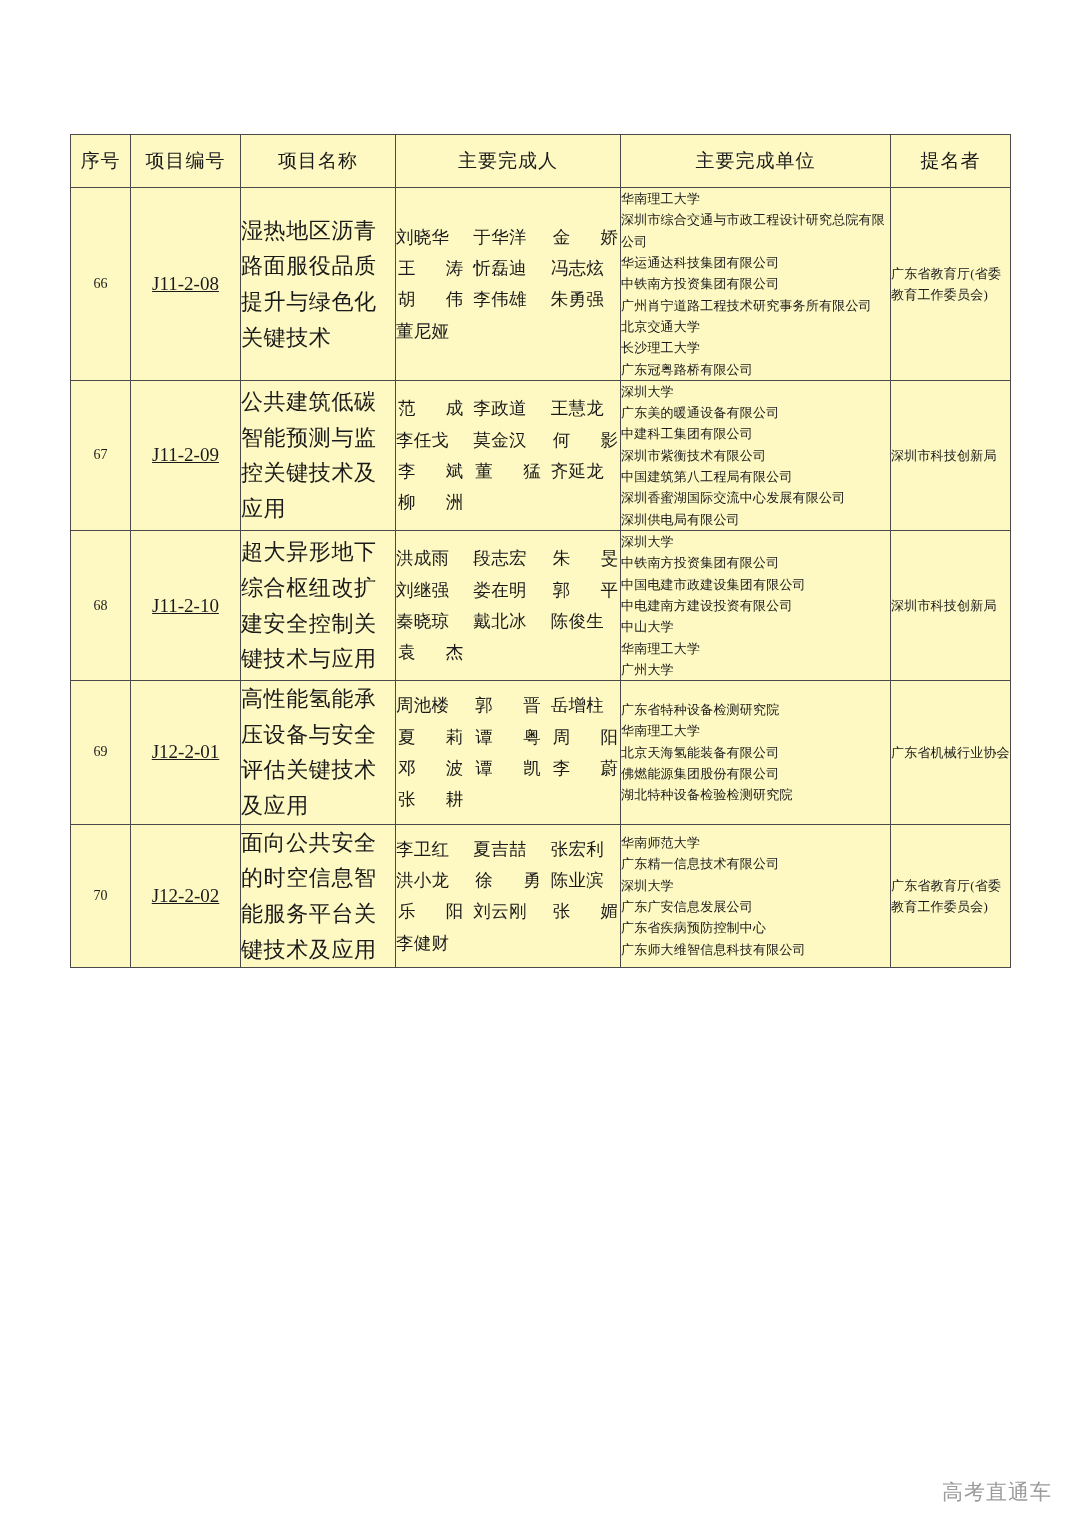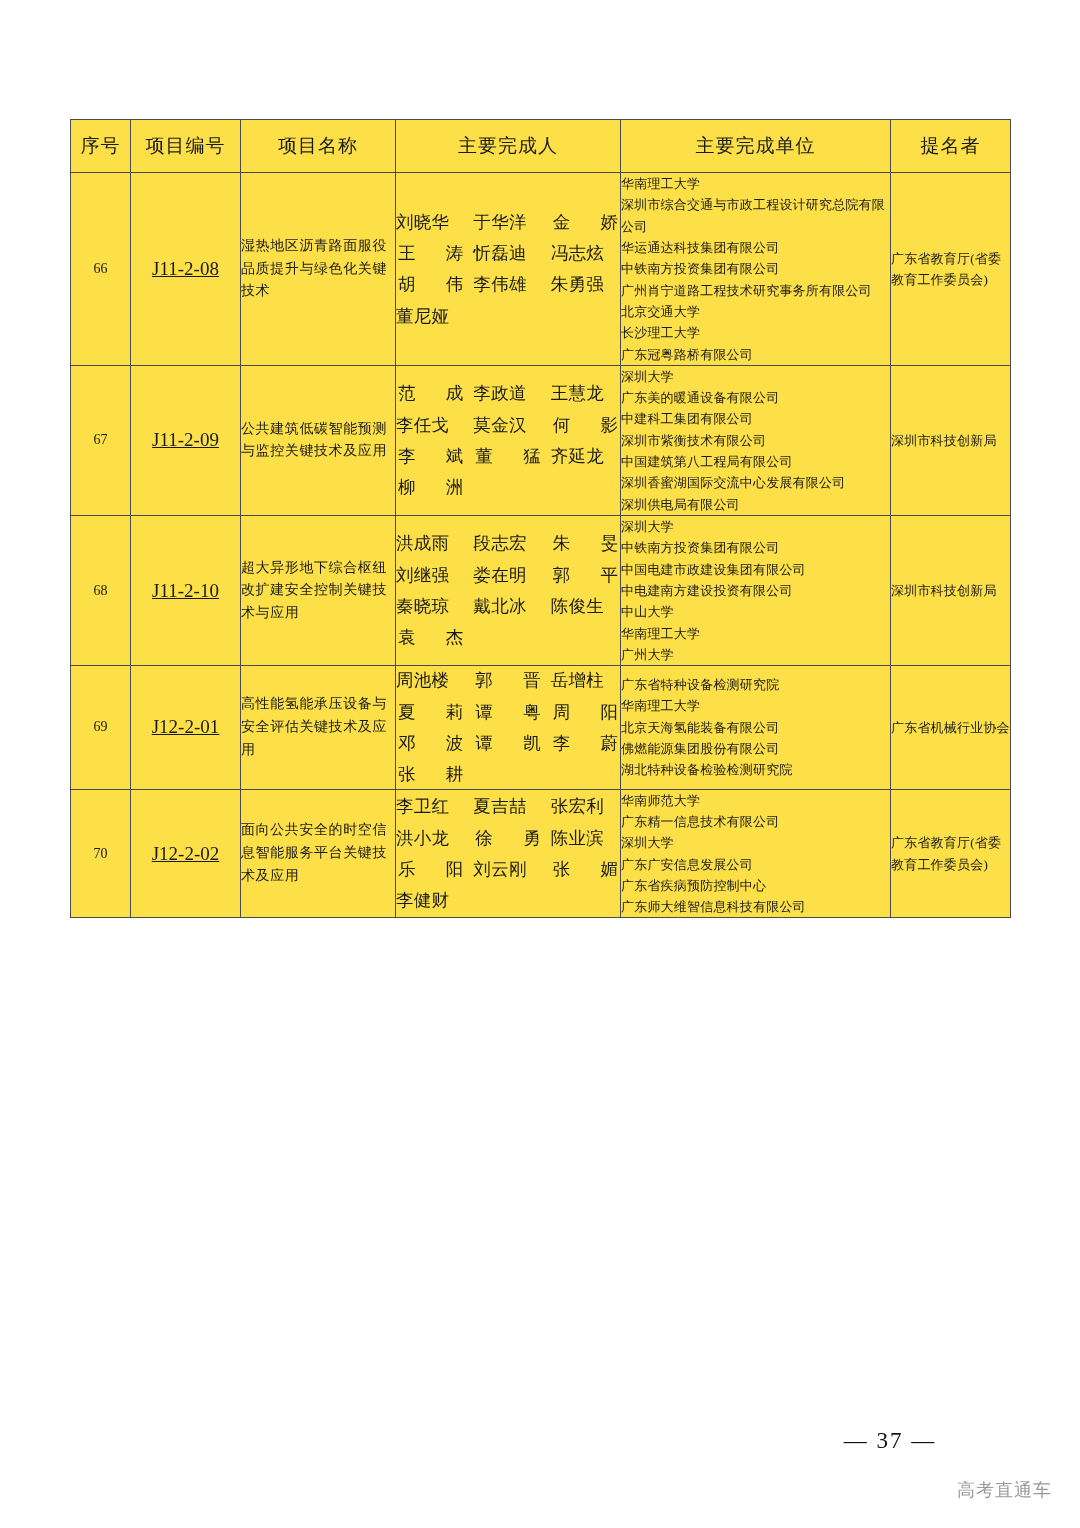--- a/index.html
+++ b/index.html
@@ -18,25 +18,25 @@
 
   .page {
     position: absolute;
     inset: 0;
   }
 
   
   .award-table {
     position: absolute;
     left: 70px;
-    top: 119px;
+    top: 134px;
     width: 940px;
     border-collapse: collapse;
     table-layout: fixed;
-    background: #fde047;
+    background: #fef9c3;
   }
   .award-table td,
   .award-table th {
     border: 1px solid #4a4a4a;
     vertical-align: middle;
     padding: 0;
     font-weight: normal;
   }
 
   
@@ -68,21 +68,21 @@
     font-size: 19px;
     white-space: nowrap;
     text-decoration: underline;
   }
 
   
   .cell-title {
     padding: 10px 8px;
   }
   .title-box {
-    font-size: 14px;
+    font-size: 22px;
     line-height: 1.62;
     letter-spacing: 0.6px;
     text-align: left;
     word-break: break-all;
   }
 
   
   .cell-people {
     padding: 10px 10px 10px 12px;
   }
@@ -142,21 +142,21 @@
   .page-number .pn-inner {
     display: inline-block;
     padding-left: 700px;
   }
 
   .watermark {
     position: absolute;
     right: 28px;
     top: 1478px;
     font-family: "Liberation Sans", "DejaVu Sans", sans-serif;
-    font-size: 18px;
+    font-size: 21px;
     color: #9b9b9b;
     letter-spacing: 1px;
     text-align: right;
   }
 </style>
 </head>
 <body>
 
 <div class="page">
 
@@ -427,19 +427,16 @@
               <div>广东师大维智信息科技有限公司</div>
             </div>
           </td>
           <td class="cell-nom">
             <div class="nom-box">广东省教育厅(省委教育工作委员会)</div>
           </td>
         </tr>
       </tbody>
   </table>
 
-  <div class="page-number">
-    <span class="pn-inner">— 37 —</span>
-  </div>
 
   <div class="watermark">高考直通车</div>
 
 </div>
 
 </body></html>

